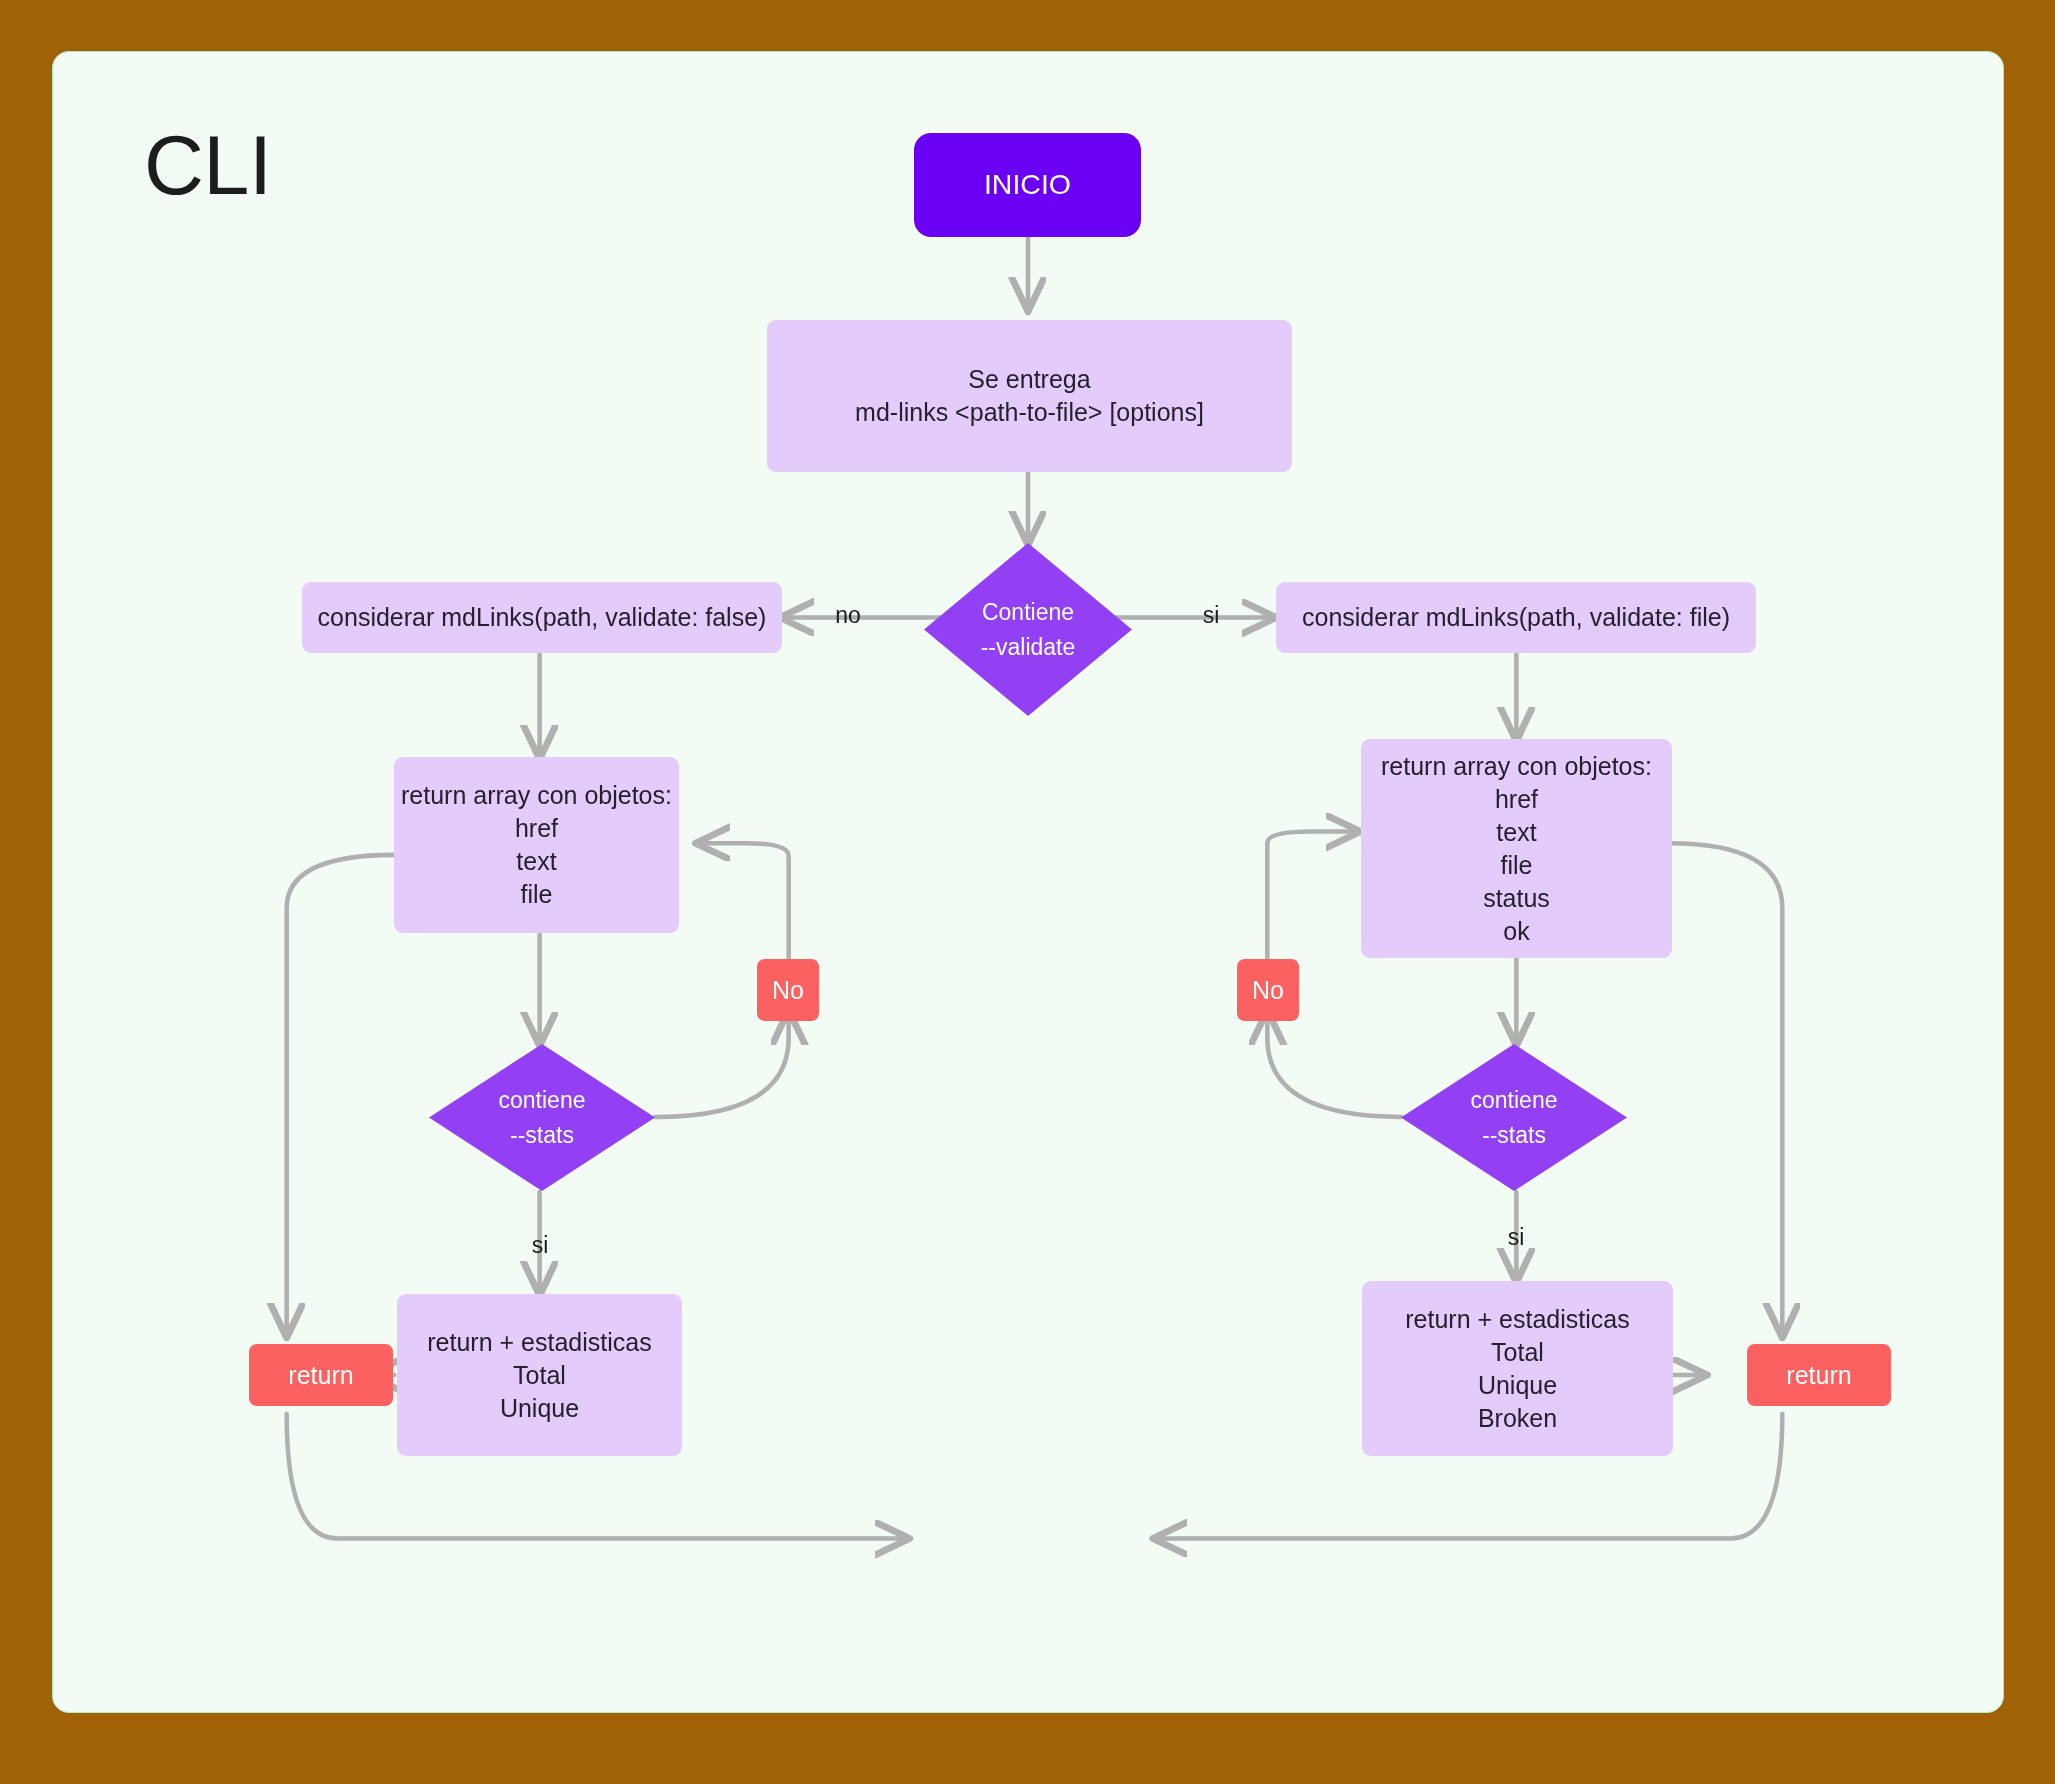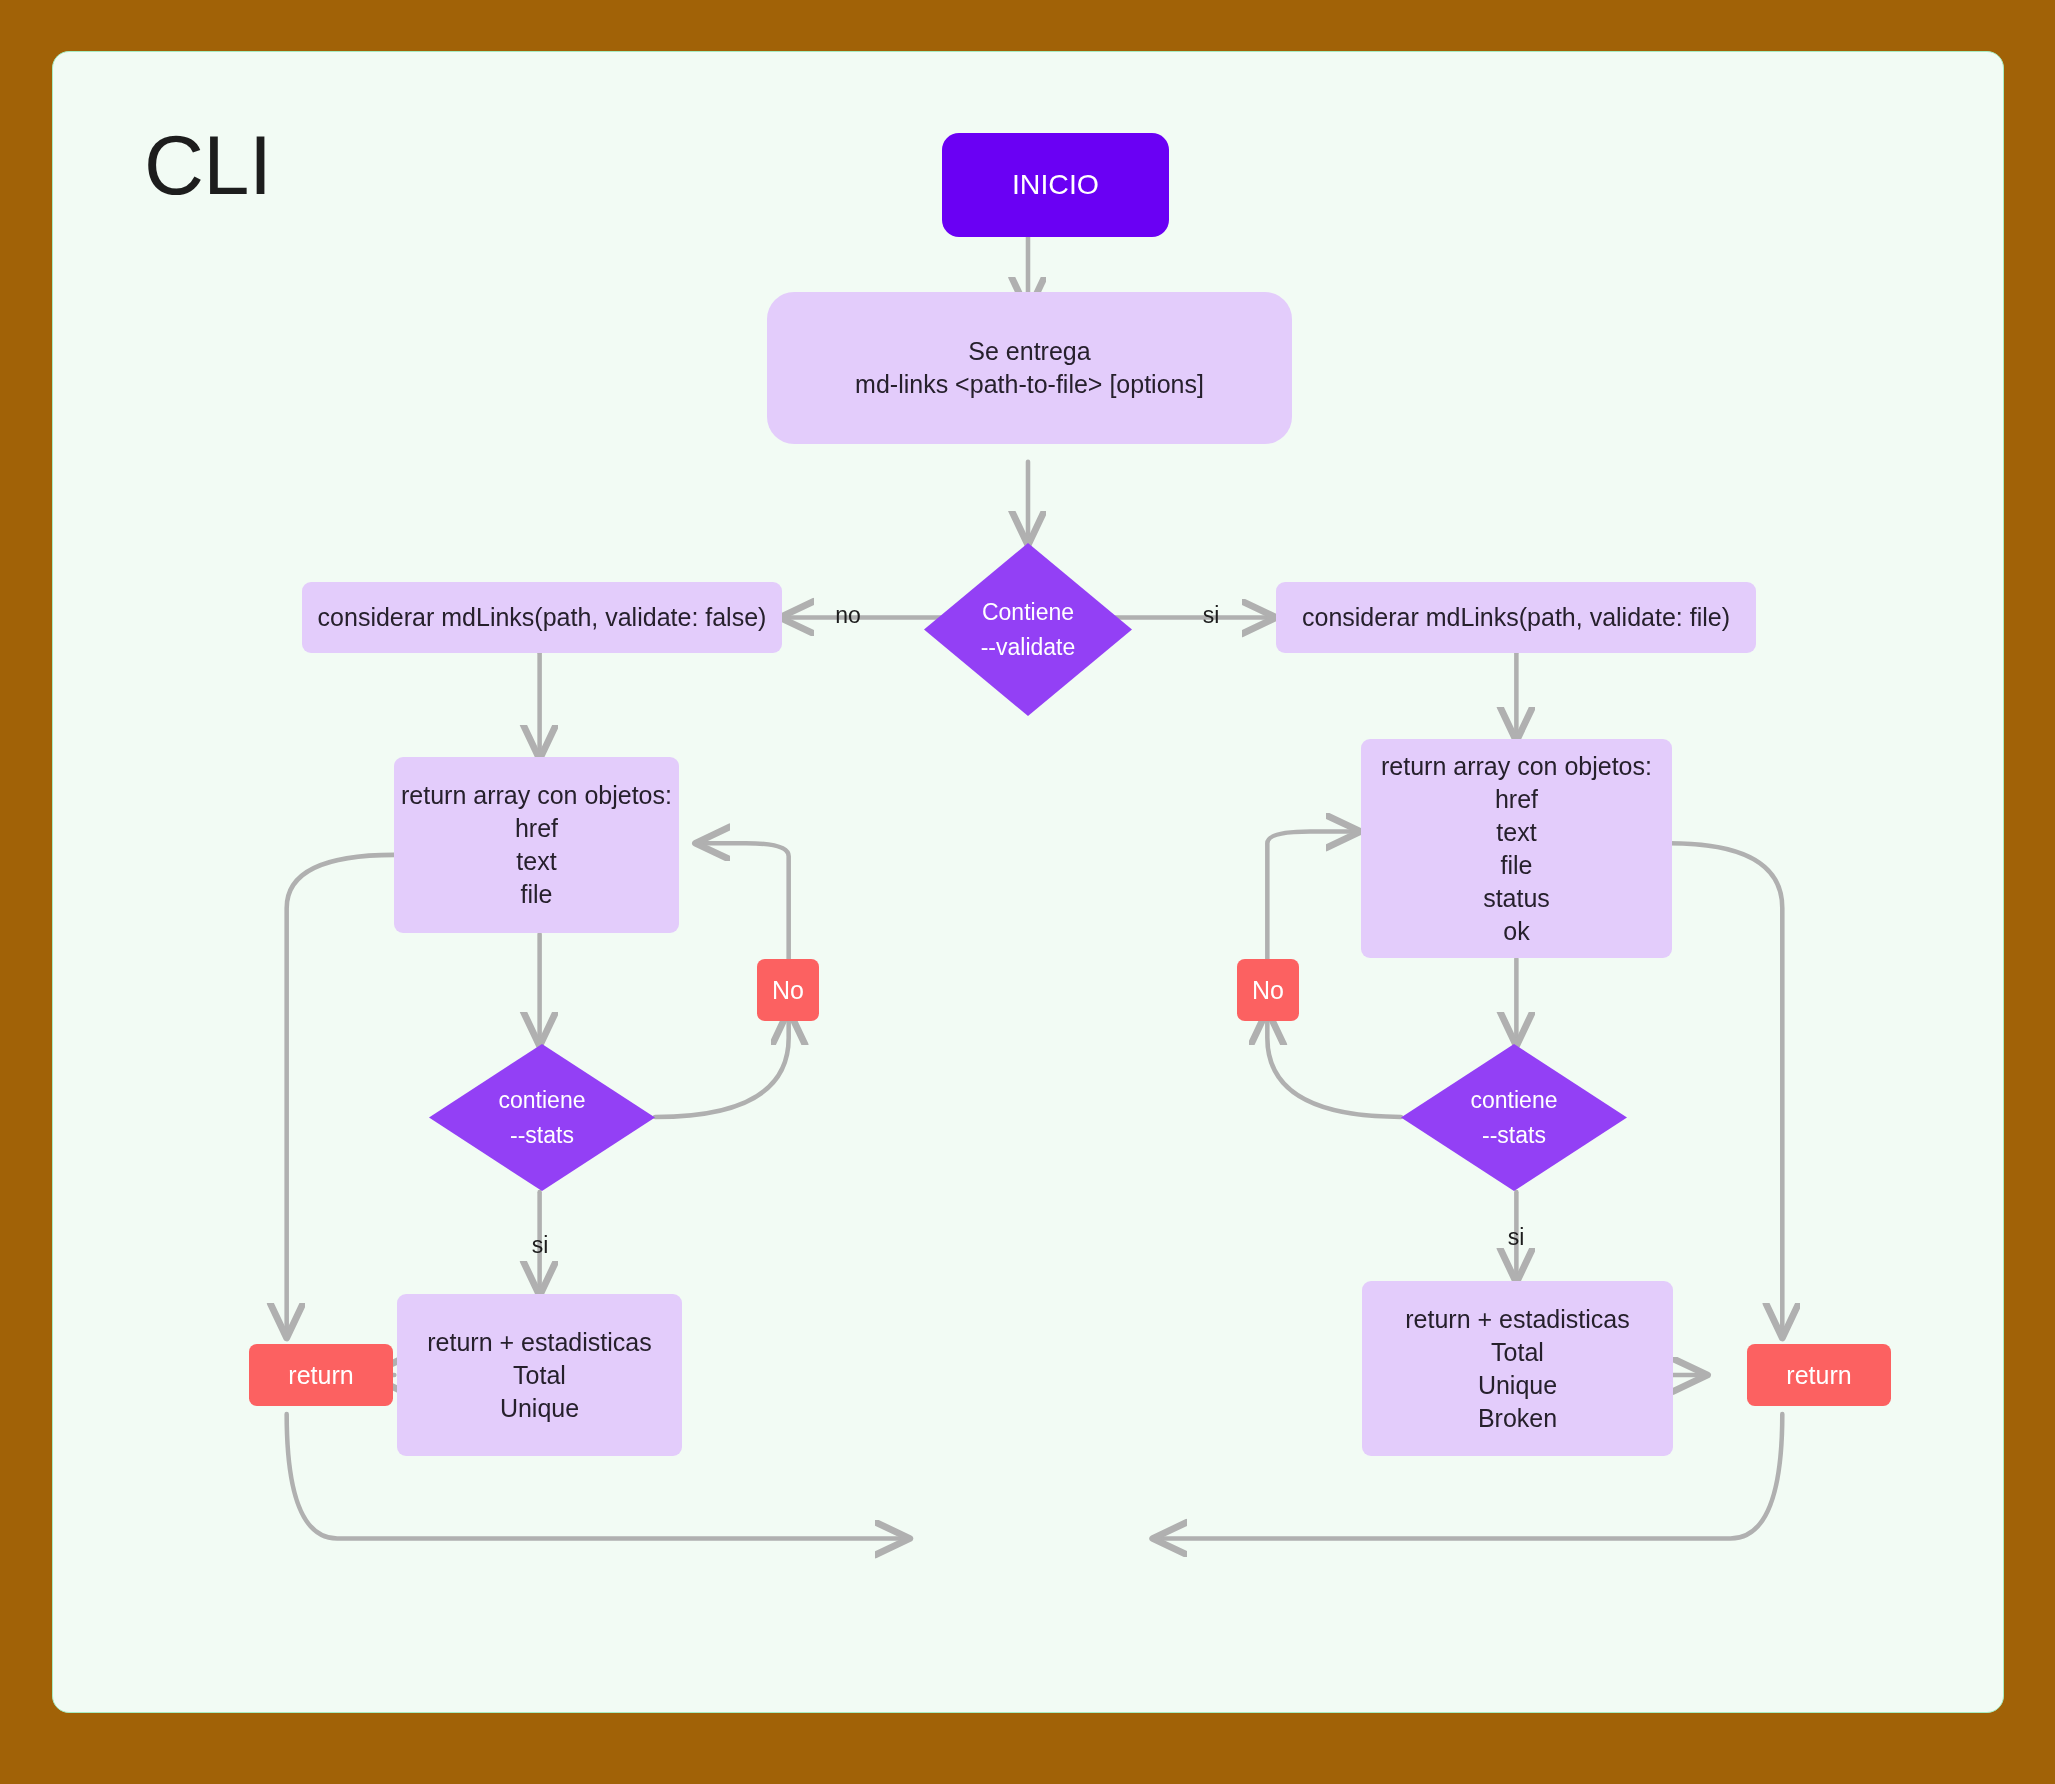--- a/index.html
+++ b/index.html
@@ -75,23 +75,23 @@
       <path d="M608,1318 Q442,1318 442,1400 L442,2060"></path>
 
       <path d="M2574,1300 Q2748,1300 2748,1400 L2748,2060"></path>
 
       <path d="M442,2180 Q442,2372 520,2372 L1400,2372"></path>
 
       <path d="M2748,2180 Q2748,2372 2668,2372 L1780,2372"></path>
     </g>
   </svg>
 
-  <div class="node term" style="left:914px;top:133px;width:227px;height:104px;margin-left:28px;">INICIO</div>
+  <div class="node term" style="left:914px;top:133px;width:227px;height:104px;">INICIO</div>
 
-  <div class="node proc ml" style="left:767px;top:292px;width:525px;height:152px;border-radius:27px;">Se entrega
+  <div class="node proc ml" style="left:767px;top:320px;width:525px;height:152px;">Se entrega
 md-links &lt;path-to-file&gt; [options]</div>
 
   <div class="diamond-wrap" style="left:924px;top:543px;width:208px;height:173px;">
     <div class="diamond-shape"></div>
     <div class="diamond-text ml">Contiene
 --validate</div>
   </div>
 
   <div class="node proc" style="left:302px;top:582px;width:480px;height:71px;">considerar mdLinks(path, validate: false)</div>
 

